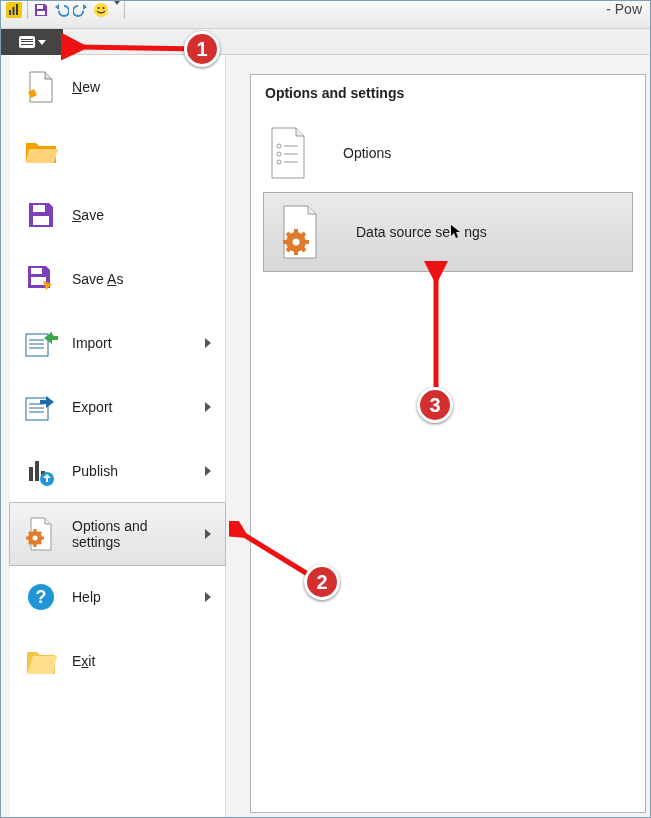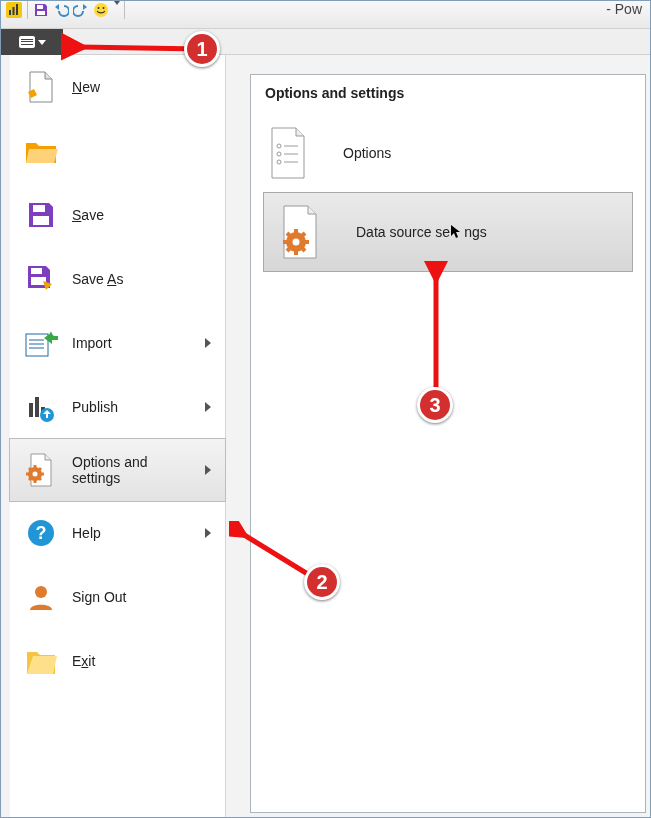--- a/index.html
+++ b/index.html
@@ -232,20 +232,33 @@
           <line x1="5" y1="16" x2="20" y2="16" stroke="#1f6aa5"></line>
           <line x1="5" y1="20" x2="20" y2="20" stroke="#1f6aa5"></line>
           <path fill="#39a845" d="M18 2h8v6l5-5-5-5v4h-8z" transform="translate(0 6) scale(1 -1) translate(0 -6)"></path>
           <path fill="#39a845" d="M20 10l8-6v4h6v4h-6v4z"></path>
         </svg>
     </span>
     <span class="label">Import</span>
     <span class="arrow"></span>
   </div>
 
+  <div class="menu-item">
+    <span class="icon">
+      <svg width="34" height="30" viewBox="0 0 34 30">
+          <rect x="2" y="6" width="22" height="22" fill="#fff" stroke="#1f6aa5"></rect>
+          <line x1="5" y1="12" x2="20" y2="12" stroke="#1f6aa5"></line>
+          <line x1="5" y1="16" x2="20" y2="16" stroke="#1f6aa5"></line>
+          <line x1="5" y1="20" x2="20" y2="20" stroke="#1f6aa5"></line>
+          <path fill="#1f6aa5" d="M30 10l-8-6v4h-6v4h6v4z"></path>
+        </svg>
+    </span>
+    <span class="label">Export</span>
+    <span class="arrow"></span>
+  </div>
 
   <div class="menu-item">
     <span class="icon">
       <svg width="32" height="32" viewBox="0 0 32 32">
           <rect x="4" y="12" width="4" height="14" fill="#444"></rect>
           <rect x="10" y="6" width="4" height="20" fill="#444"></rect>
           <rect x="16" y="16" width="4" height="10" fill="#444"></rect>
           <circle cx="22" cy="24" r="7" fill="#2196d6"></circle>
           <path fill="#fff" d="M22 19l4 4h-3v4h-2v-4h-3z"></path>
         </svg>
@@ -284,29 +297,20 @@
       <svg width="30" height="30" viewBox="0 0 30 30">
           <circle cx="15" cy="15" r="13" fill="#2196d6"></circle>
           <text x="15" y="21" text-anchor="middle" font-size="18" font-weight="700" fill="#fff">?</text>
         </svg>
     </span>
     <span class="label">Help</span>
     <span class="arrow"></span>
   </div>
 
 
-  <div class="menu-item">
-    <span class="icon">
-      <svg width="30" height="30" viewBox="0 0 30 30">
-          <circle cx="15" cy="10" r="6" fill="#e07b2e"></circle>
-          <path fill="#e07b2e" d="M4 28c0-7 22-7 22 0z"></path>
-        </svg>
-    </span>
-    <span class="label">Sign Out</span>
-  </div>
 
   <div class="menu-item">
     <span class="icon">
       <svg width="32" height="30" viewBox="0 0 32 30">
           <path fill="#f4c542" d="M2 6h10l3 3h15v19H2z"></path>
           <path fill="#ffe08a" d="M2 28L8 10h24l-4 18z"></path>
         </svg>
     </span>
     <span class="label"><span>E</span><span class="accel">x</span><span>it</span></span>
   </div>

